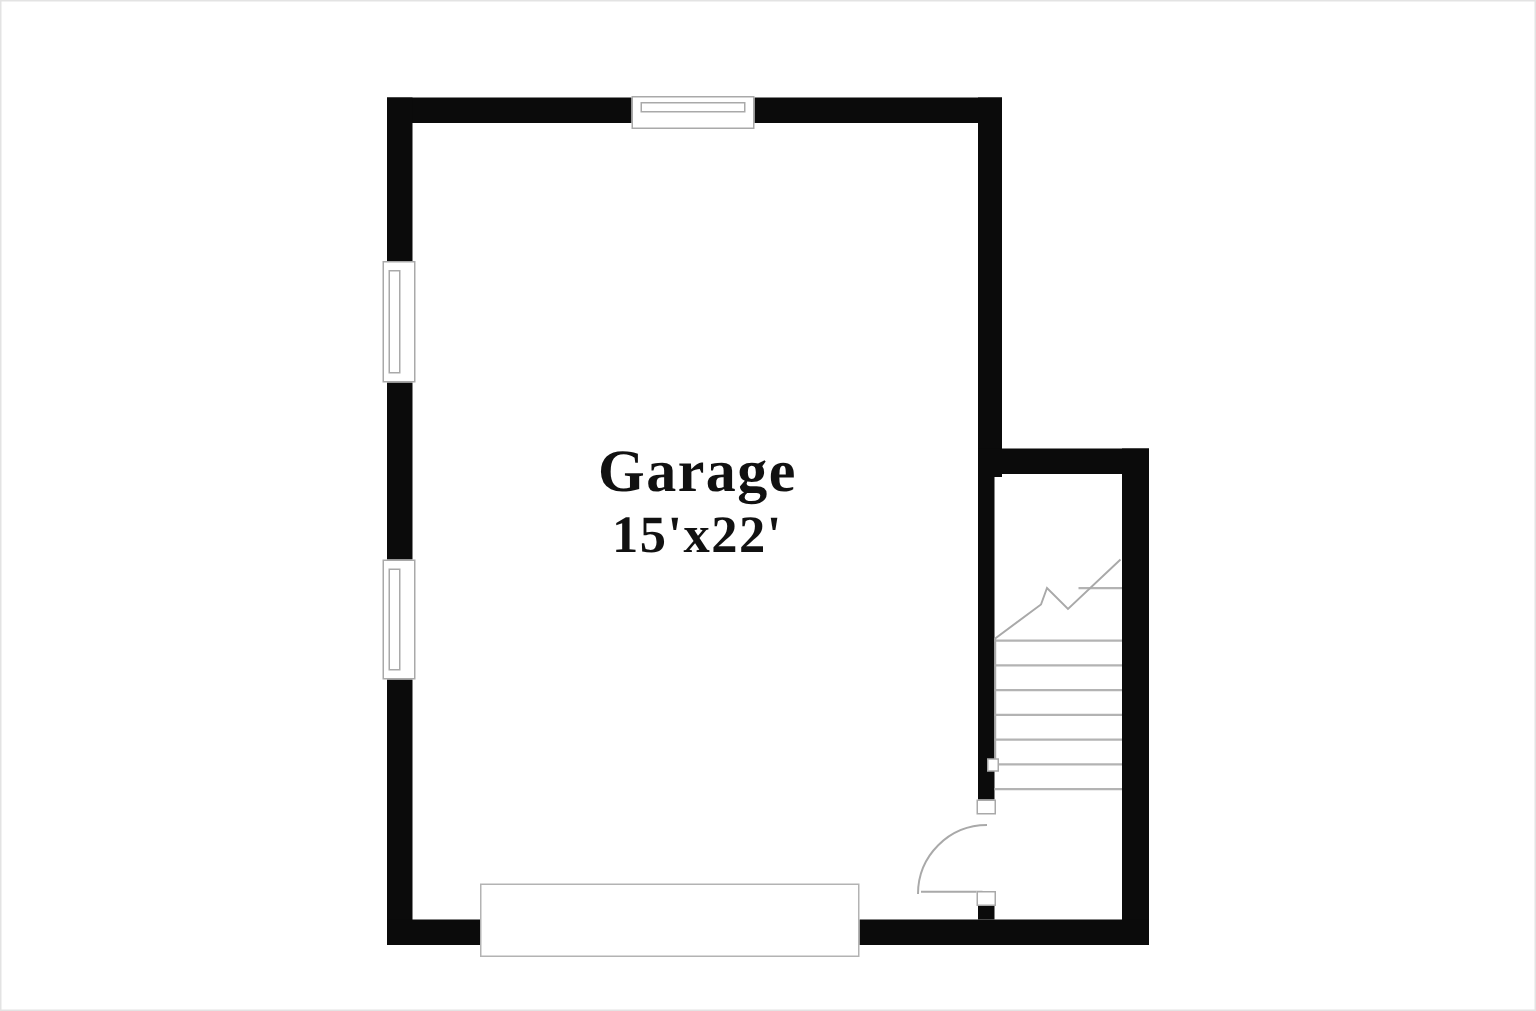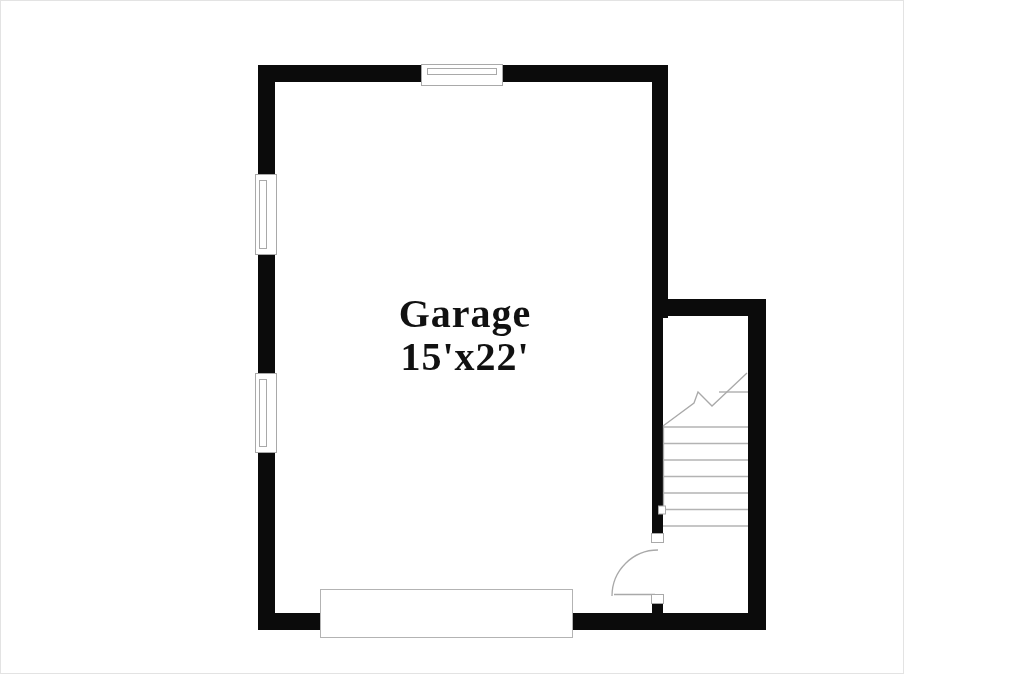--- a/index.html
+++ b/index.html
@@ -1,21 +1,21 @@
 <!DOCTYPE html>
 <html style="--c-wall: #0b0b0b; --c-line: #a9a9a9; --c-line2: #b3b3b3; --c-text: #111111; --c-bg: #ffffff; --c-border: #e3e3e3;"><head>
 <meta charset="utf-8">
 <style>
   :root{
     --c-wall:#0b0b0b; --c-line:#a9a9a9; --c-line2:#b3b3b3;
     --c-text:#111111; --c-bg:#ffffff; --c-border:#e3e3e3;
   }
   html,body{margin:0;padding:0;background:#fff;}
   .canvas{
-    position:relative; width:904px; height:674px; overflow:hidden;
+    position:relative; width:1024px; height:674px; overflow:hidden;
     background:var(--c-bg);
     box-shadow: inset 0 0 0 1px var(--c-border);
     font-family:"Liberation Serif", serif;
   }
   .wall{position:absolute; background:var(--c-wall);}
   .overlay{position:absolute; left:0; top:0; width:1024px; height:674px; pointer-events:none;}
   .overlay .t{stroke:var(--c-line2); stroke-width:1.5; fill:none;}
   .overlay .b{stroke:var(--c-line); stroke-width:1.3; fill:none;}
   .overlay .newel{fill:#ffffff; stroke:var(--c-line); stroke-width:1;}
   .fixture{position:absolute; background:#ffffff; border:1px solid var(--c-line); box-sizing:border-box;}
@@ -26,21 +26,21 @@
   .window-left-2{left:255px; top:373px; width:22px; height:80px;}
   .window-left-1 .band, .window-left-2 .band{top:5px; bottom:5px; left:3px; width:8px;}
   .jamb-top{left:651px; top:533px; width:13px; height:10px;}
   .jamb-bottom{left:651px; top:594px; width:13px; height:10px;}
   .garage-door{left:320px; top:589px; width:253px; height:49px; border-color:var(--c-line2);}
   .room-label{
     position:absolute; left:315px; top:292px; width:300px;
     text-align:center; font-weight:bold; color:var(--c-text);
   }
   .room-name{font-size:40px; line-height:44px; letter-spacing:1px;}
-  .room-dims{font-size:40px; line-height:42px; letter-spacing:1px;}
+  .room-dims{font-size:35px; line-height:42px; letter-spacing:1px;}
 </style>
 </head>
 <body>
 
 <div class="canvas">
 
   <div class="wall" style="left:258px; top:65px; width:410px; height:17px;"></div>
   <div class="wall" style="left:258px; top:65px; width:17px; height:565px;"></div>
   <div class="wall" style="left:652px; top:65px; width:16px; height:253px;"></div>
   <div class="wall" style="left:652px; top:299px; width:114px; height:17px;"></div>

